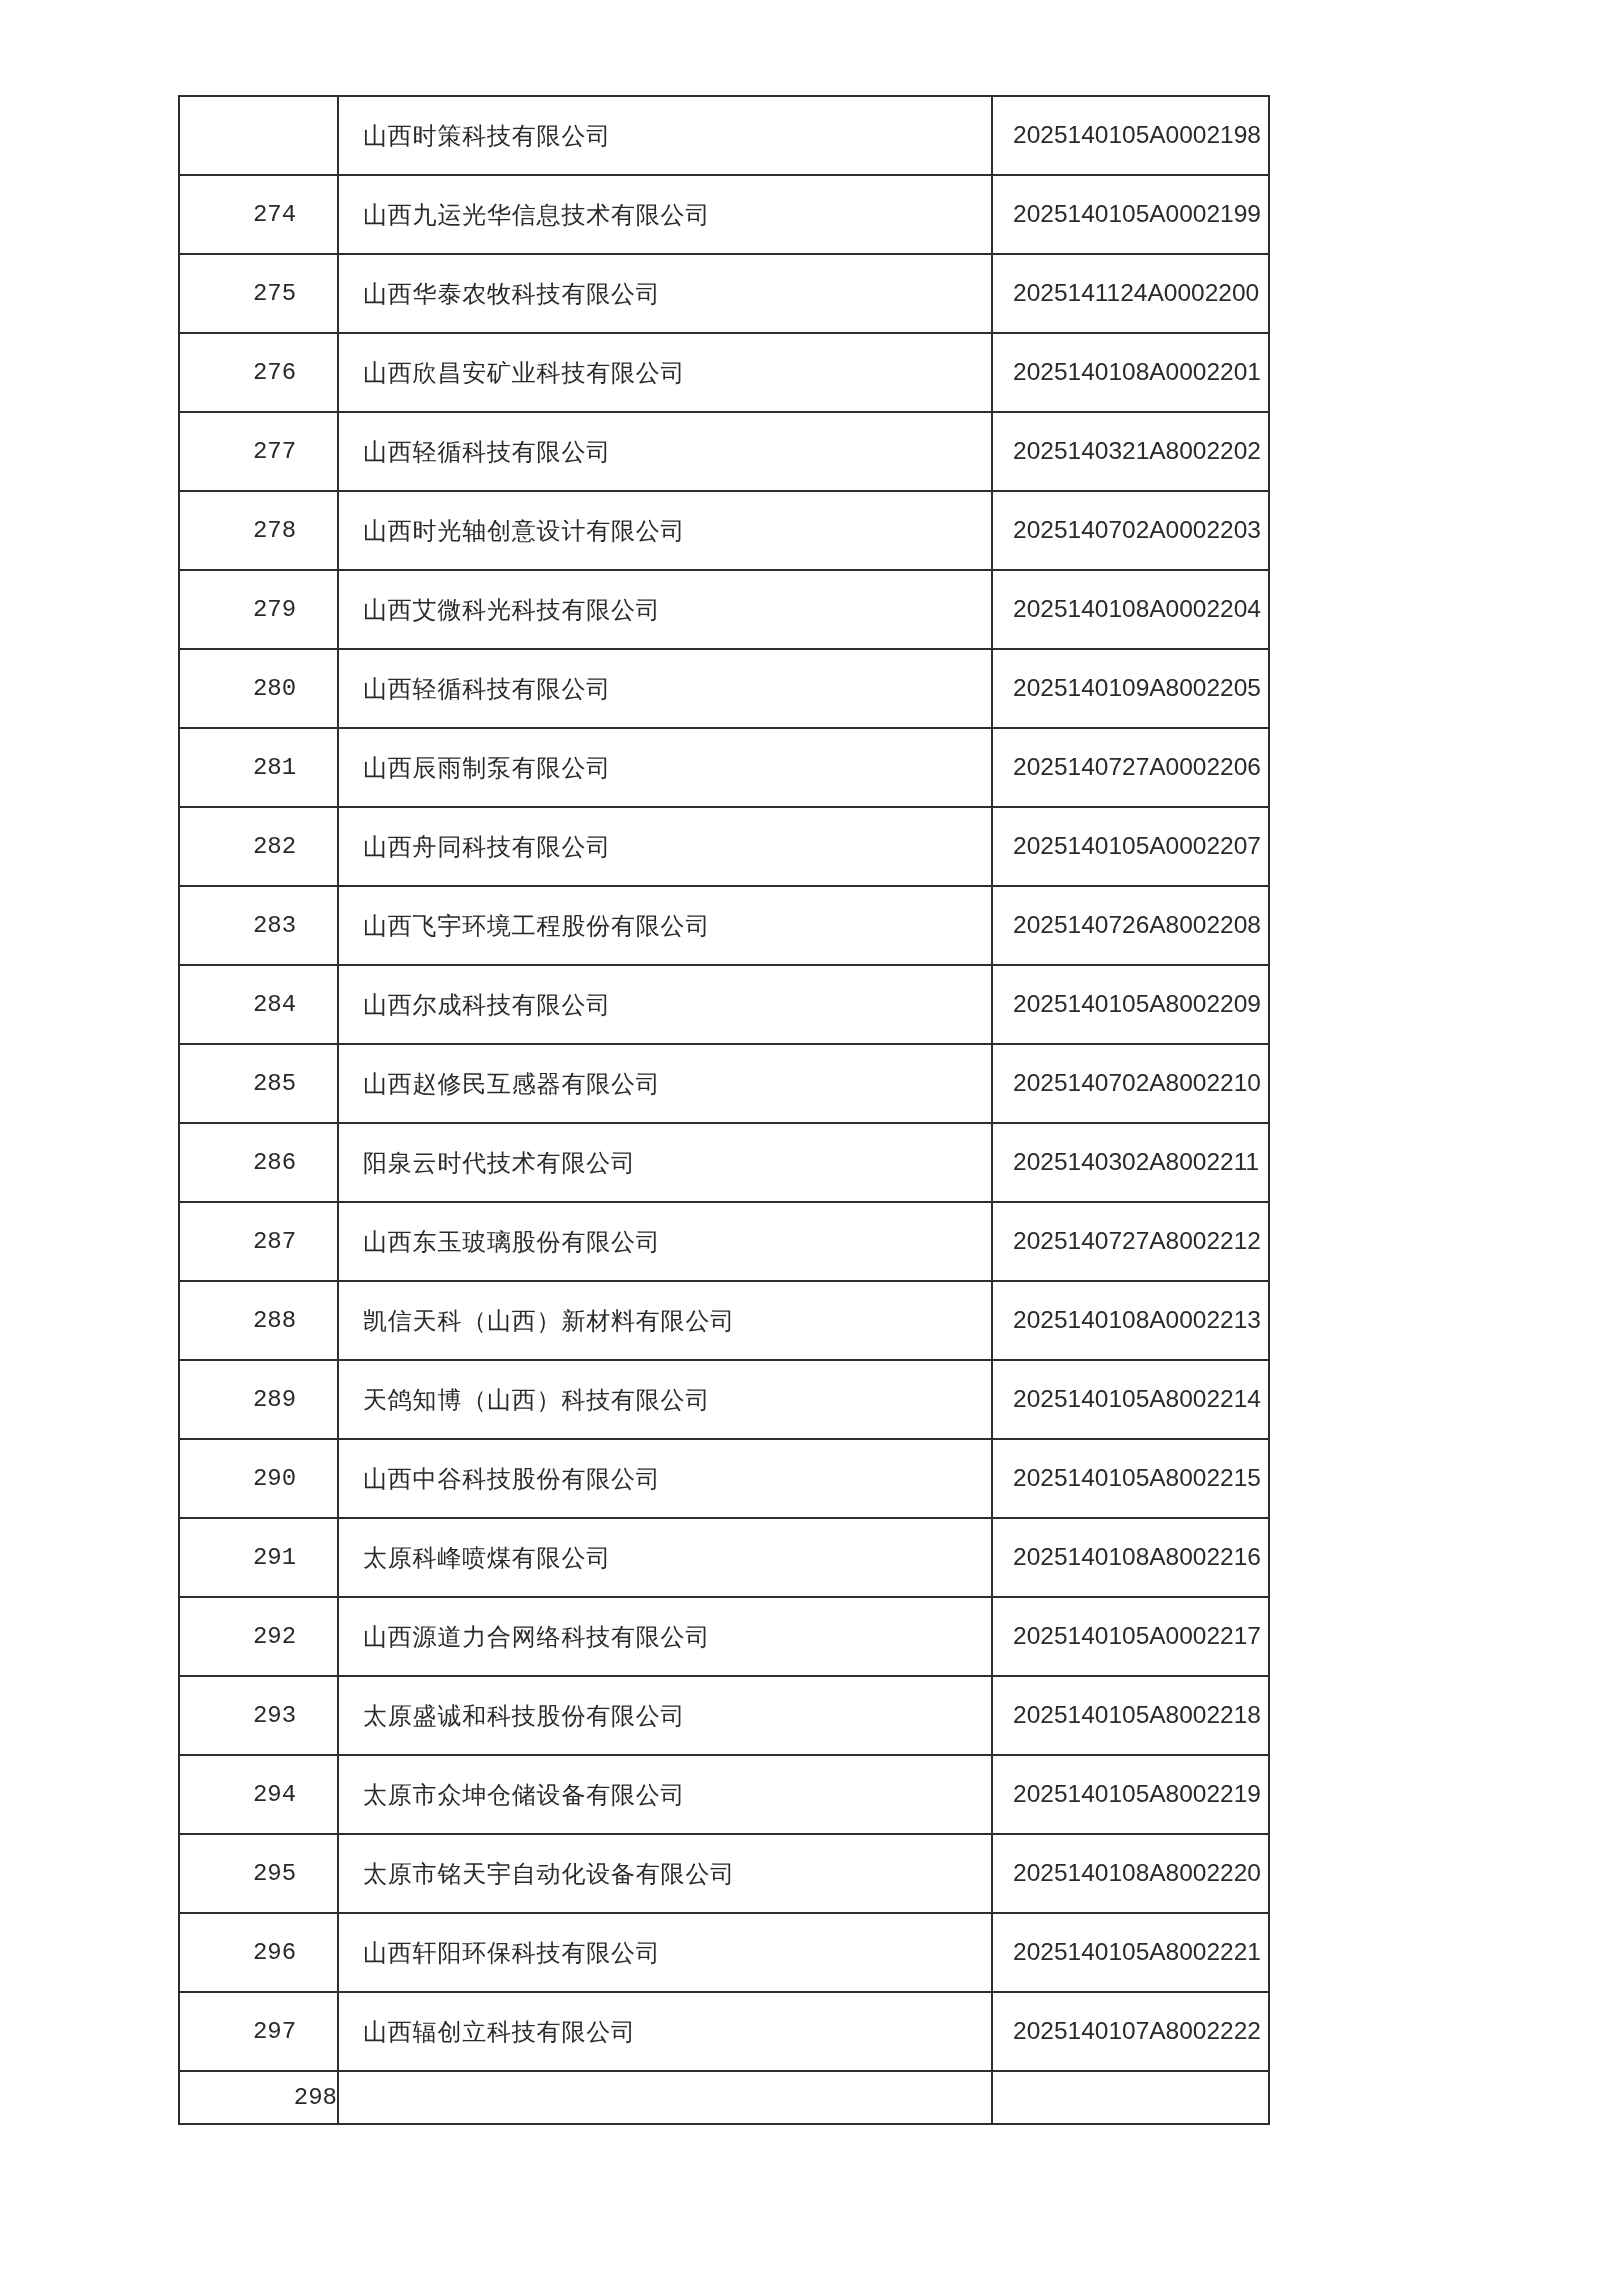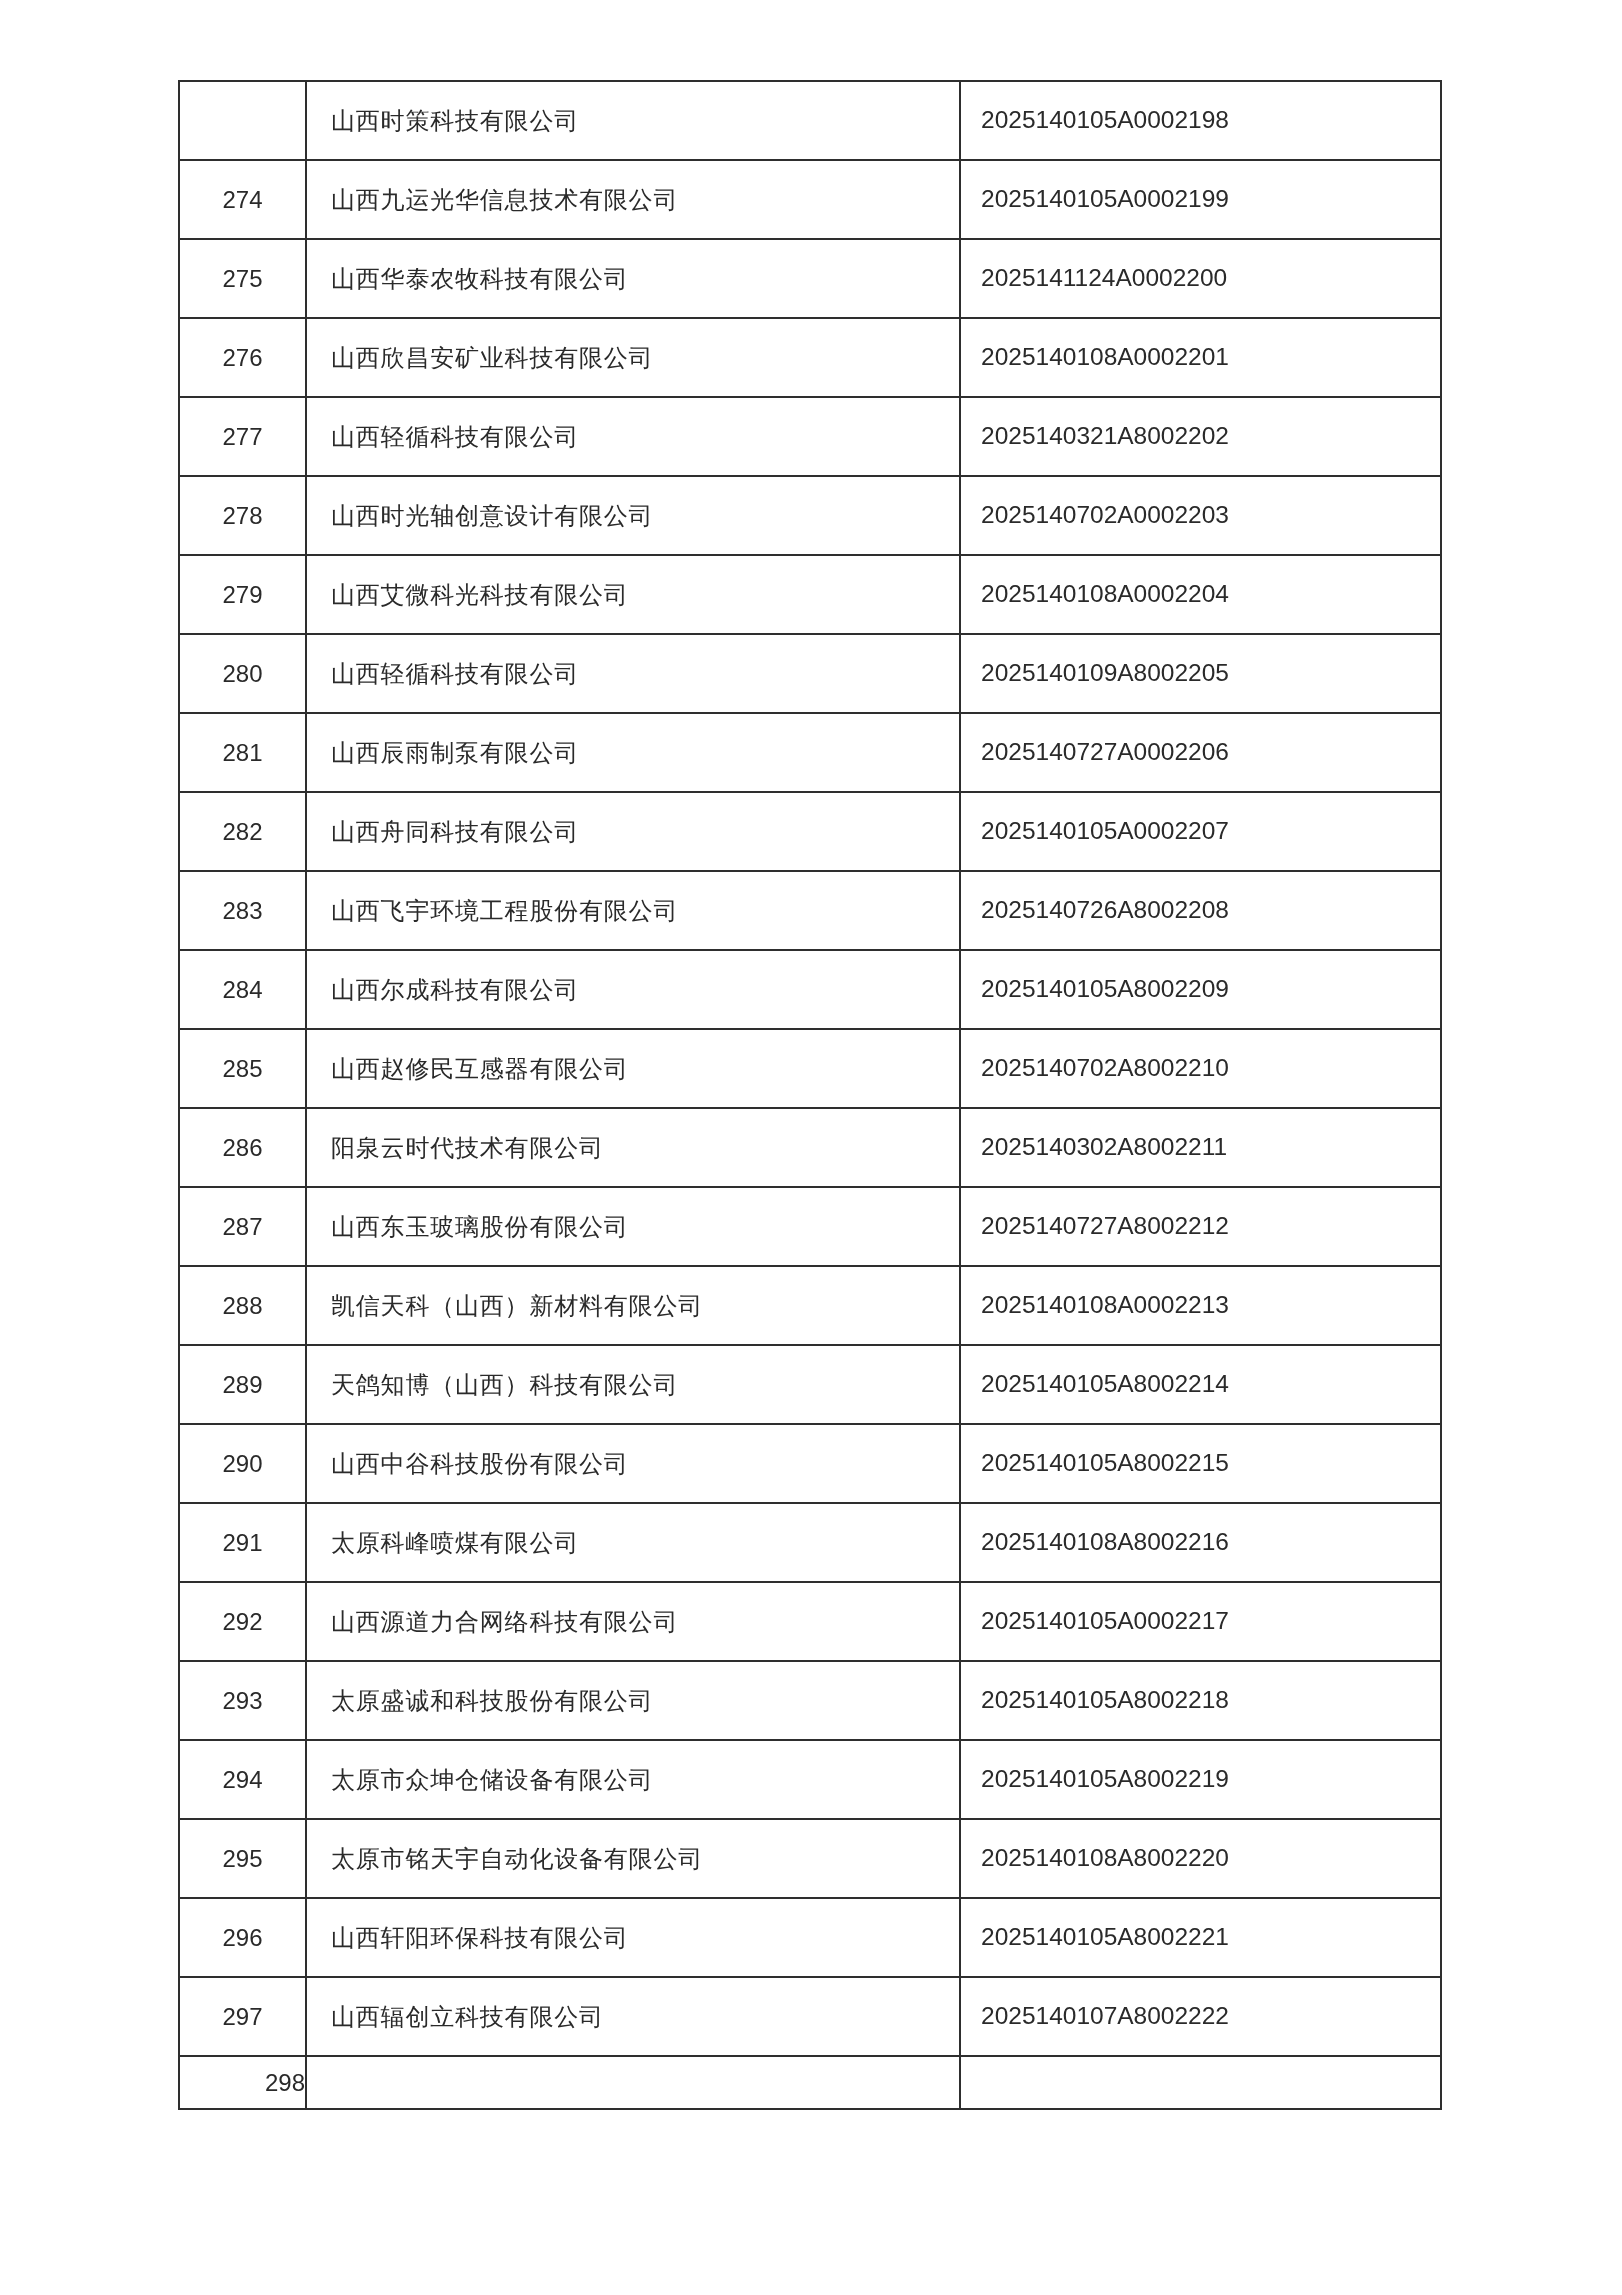--- a/index.html
+++ b/index.html
@@ -18,39 +18,40 @@
     .page {
       position: absolute;
       left: 0; top: 0;
       width: 1622px;
       height: 2295px;
       background: #ffffff;
     }
     table.registry {
       position: absolute;
       left: 178px;
-      top: 80px;
-      width: 1264px;
+      top: 95px;
+      width: 1092px;
       border-collapse: collapse;
       table-layout: fixed;
     }
     table.registry td {
       border: 2.5px solid #2e2e2e;
       height: 77px;
       padding: 0;
       vertical-align: middle;
       font-size: 24px;
       line-height: 1;
       white-space: nowrap;
       overflow: hidden;
     }
     table.registry td.col-no {
       width: 125px;
       text-align: center;
-      font-family: Liberation Sans, sans-serif;
+      font-family: Liberation Mono, monospace;
+      padding-left: 32px;
     }
     table.registry td.col-name {
       width: 628px;
       padding-left: 24px;
       font-family: "DejaVu Sans", "Liberation Sans", sans-serif;
       letter-spacing: 0.8px;
       font-weight: 300;
     }
     table.registry td.col-code {
       padding-left: 20px;

